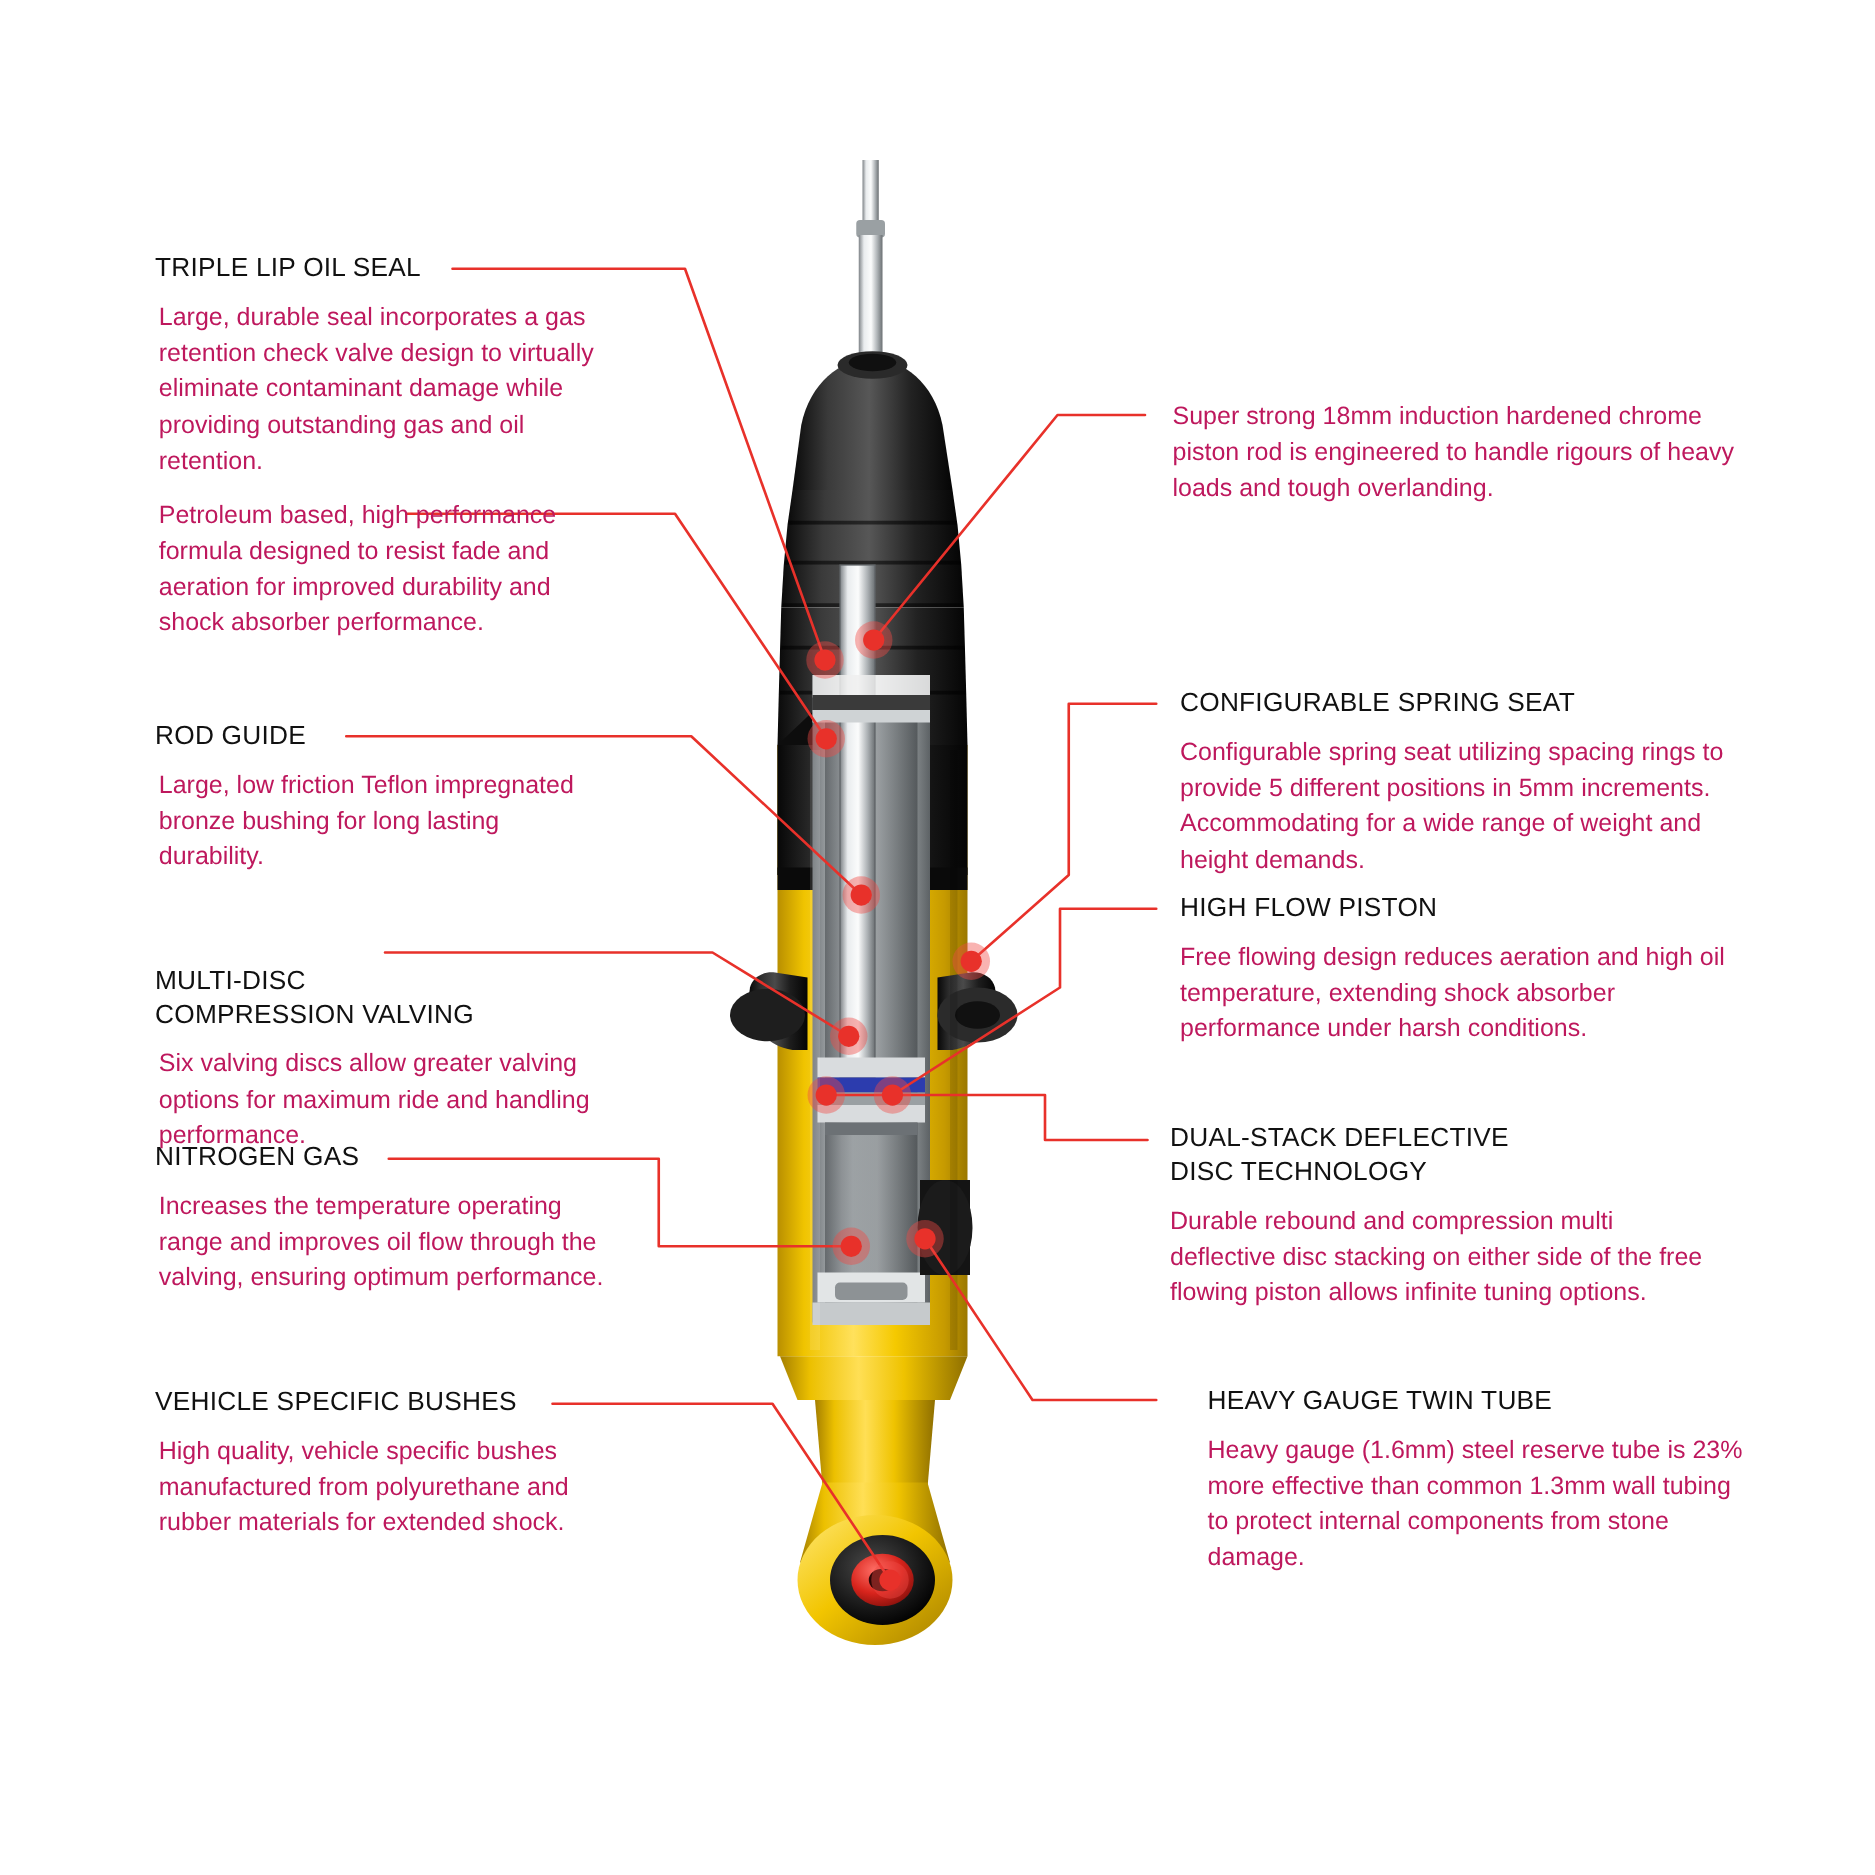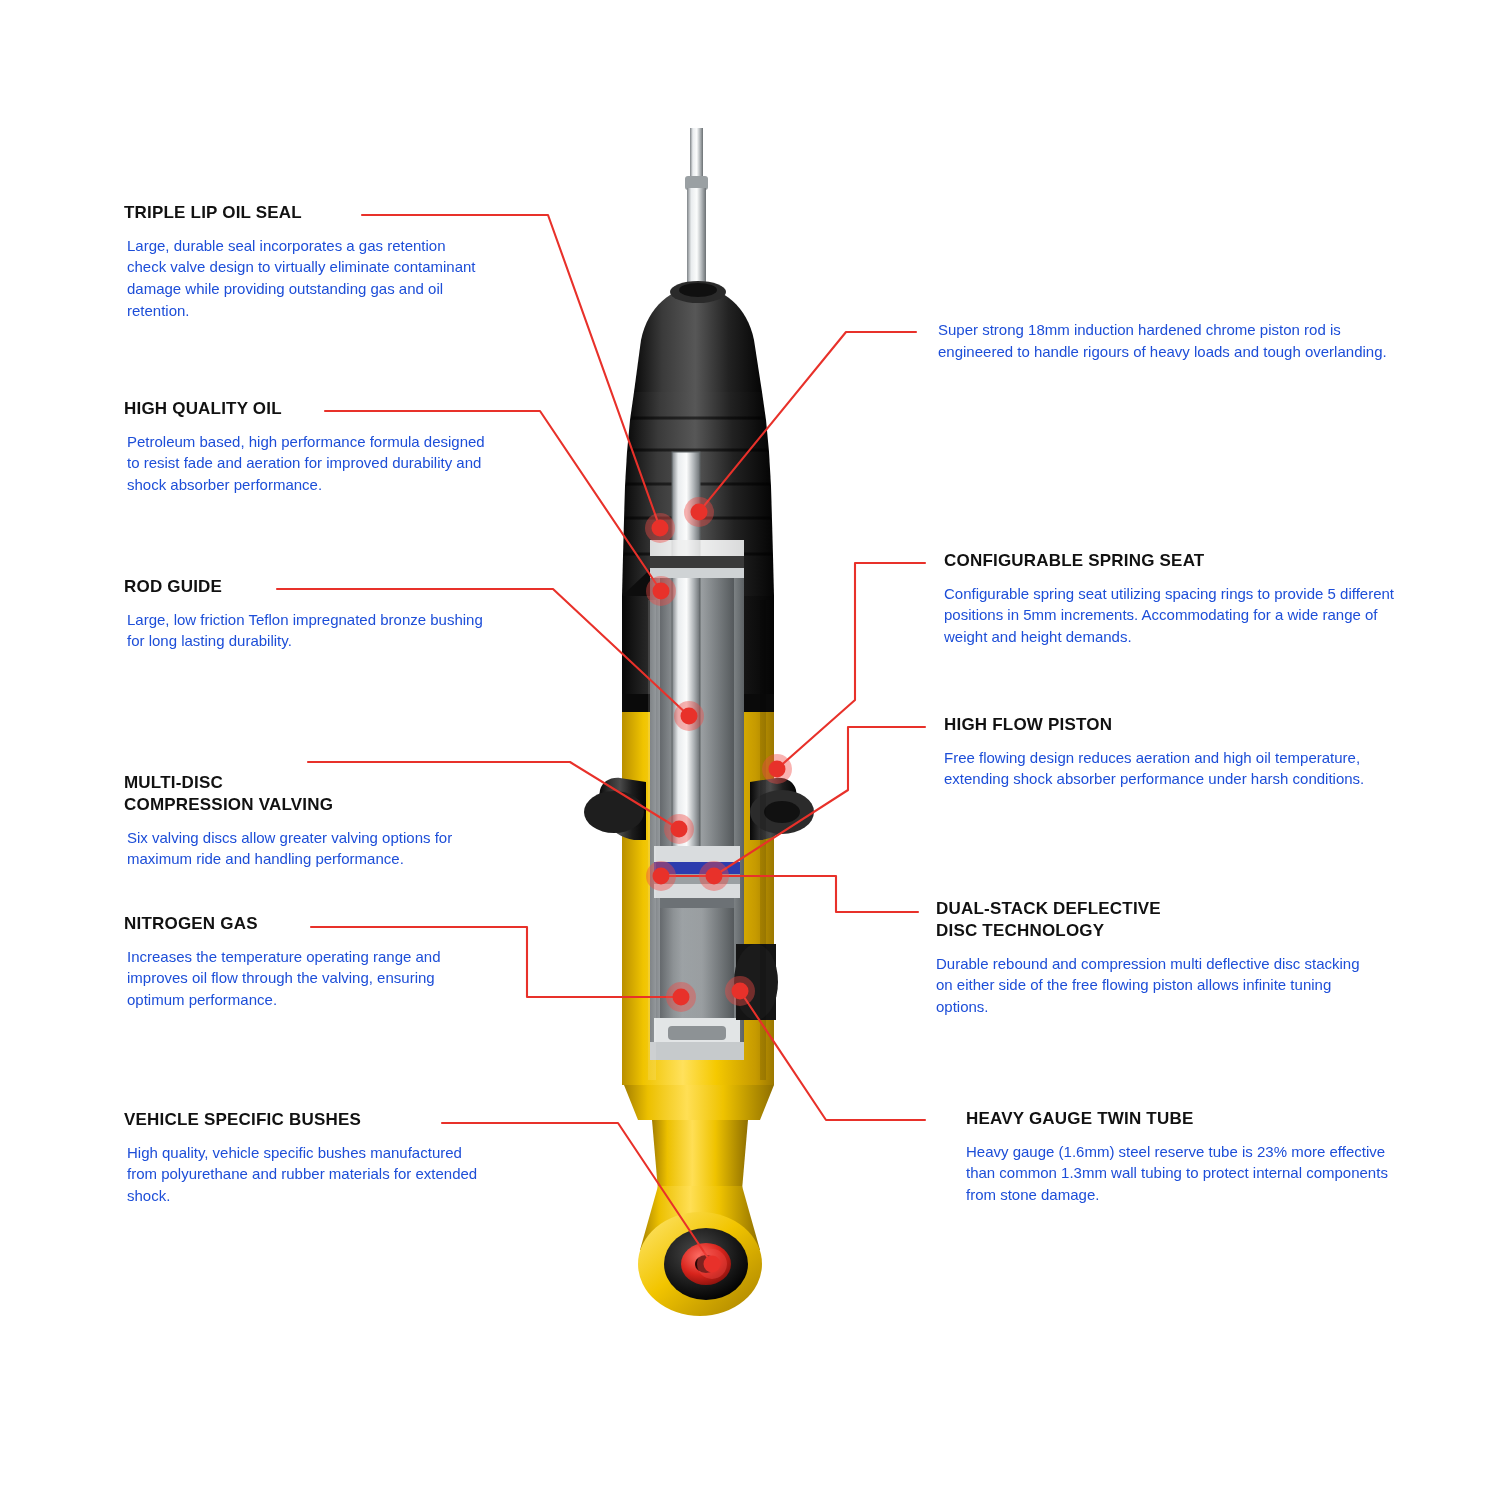--- a/index.html
+++ b/index.html
@@ -20,32 +20,32 @@
     inset: 0;
     width: 1500px;
     height: 1500px;
   }
   
   .callout {
     position: absolute;
     box-sizing: border-box;
   }
   .callout .title {
-    font-weight: bold;
-    font-size: 17px;
+    font-weight: normal;
+    font-size: 21px;
     letter-spacing: 0.2px;
     line-height: 1.28;
     color: #111111;
     margin: 0 0 11px 0;
     white-space: pre-line;
   }
   .callout .body {
-    font-size: 15px;
+    font-size: 20px;
     line-height: 1.44;
-    color: #1d4ed8;
+    color: #be185d;
     margin: 0;
   }
   .callout.left {
     text-align: left;
   }
   .callout.left .body {
     padding-left: 3px;
   }
   .callout.right {
     text-align: left;
@@ -292,21 +292,20 @@
       </g>
     </g>
   </svg>
 
   <div class="callout left" style="left:124px; top:202px; width:360px;">
     <div class="title">TRIPLE LIP OIL SEAL</div>
     <p class="body">Large, durable seal incorporates a gas retention check valve design to virtually eliminate contaminant damage while providing outstanding gas and oil retention.</p>
   </div>
 
   <div class="callout left" style="left:124px; top:398px; width:370px;">
-    <div class="title">HIGH QUALITY OIL</div>
     <p class="body">Petroleum based, high performance formula designed to resist fade and aeration for improved durability and shock absorber performance.</p>
   </div>
 
   <div class="callout left" style="left:124px; top:576px; width:360px;">
     <div class="title">ROD GUIDE</div>
     <p class="body">Large, low friction Teflon impregnated bronze bushing for long lasting durability.</p>
   </div>
 
   <div class="callout left" style="left:124px; top:772px; width:380px;">
     <div class="title">MULTI-DISC

